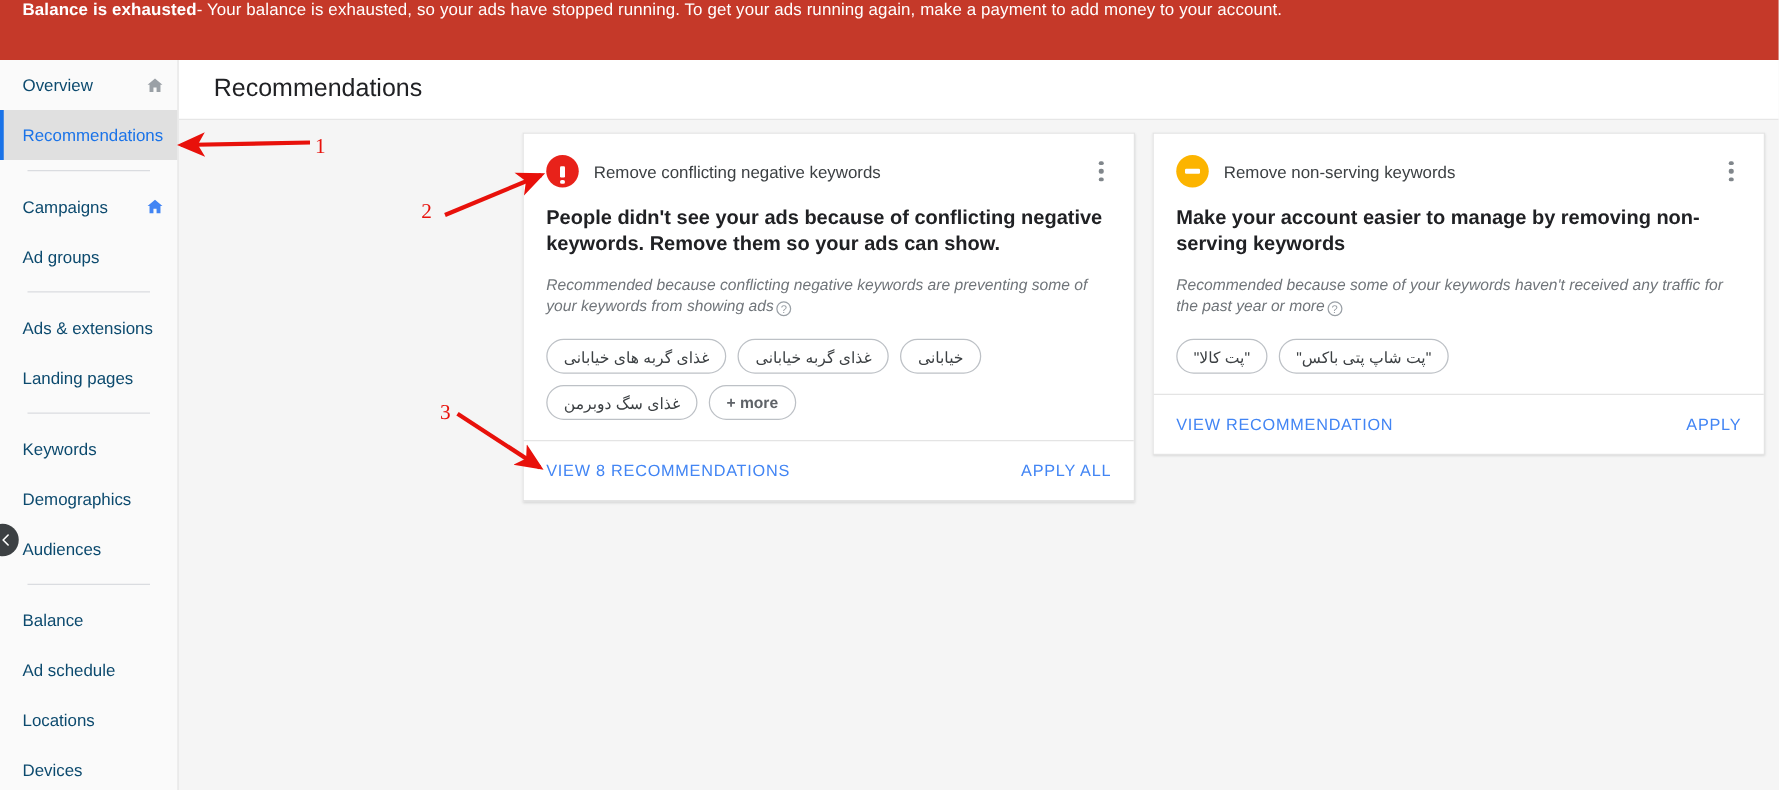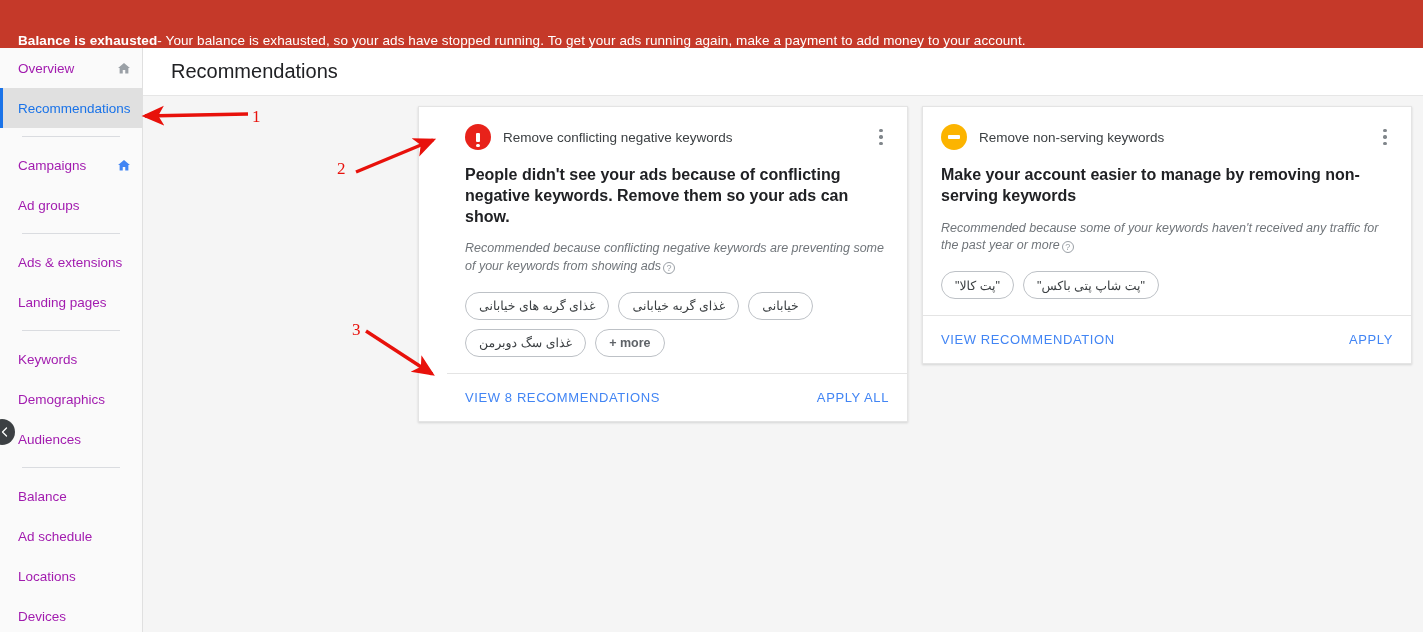--- a/index.html
+++ b/index.html
@@ -21,21 +21,21 @@
   }
 
   
   .alert-banner {
     position: absolute;
     left: 0; top: 0;
     width: 1423px;
     height: 48px;
     background: #c53929;
     display: flex;
-    align-items: flex-end;
+    align-items: flex-start;
     padding-left: 18px;
     color: #ffffff;
     font-size: 13.5px;
     letter-spacing: 0.1px;
     white-space: nowrap;
   }
   .alert-banner .alert-strong { font-weight: 700; }
   .alert-banner .alert-rest { font-weight: 400; }
 
   
@@ -49,21 +49,21 @@
     overflow: hidden;
   }
   .nav-item {
     position: relative;
     height: 40px;
     display: flex;
     align-items: center;
     padding-left: 18px;
     padding-right: 10px;
     font-size: 13.5px;
-    color: #a21caf;
+    color: #0c4a6e;
     cursor: pointer;
     white-space: nowrap;
   }
   .nav-item.active {
     background: #e0e0e0;
     color: #1a73e8;
     font-weight: 500;
   }
   .nav-item.active::before {
     content: "";
@@ -123,21 +123,21 @@
     background: #f5f5f5;
   }
 
   
   .rec-card {
     position: absolute;
     background: #ffffff;
     border: 1px solid #e4e4e4;
     box-shadow: 0 1px 2px rgba(60,64,67,.18);
   }
-  #card-0 { left: 275px; top: 10px; width: 490px; padding-left: 28px; }
+  #card-0 { left: 275px; top: 10px; width: 490px; }
   #card-1 { left: 779px; top: 10px; width: 490px; }
 
   .card-body { padding: 16px 18px 6px 18px; }
 
   .card-head {
     display: flex;
     align-items: center;
     position: relative;
     min-height: 28px;
   }

